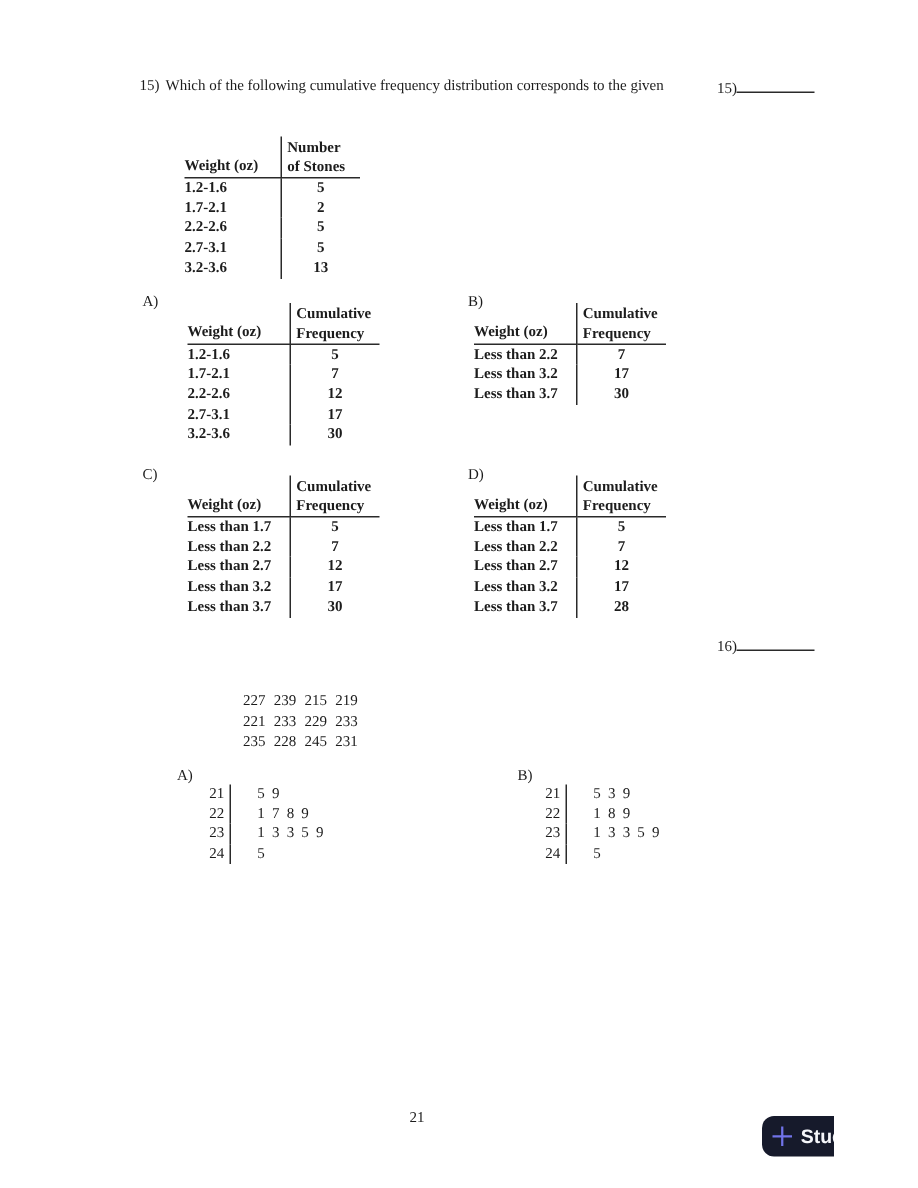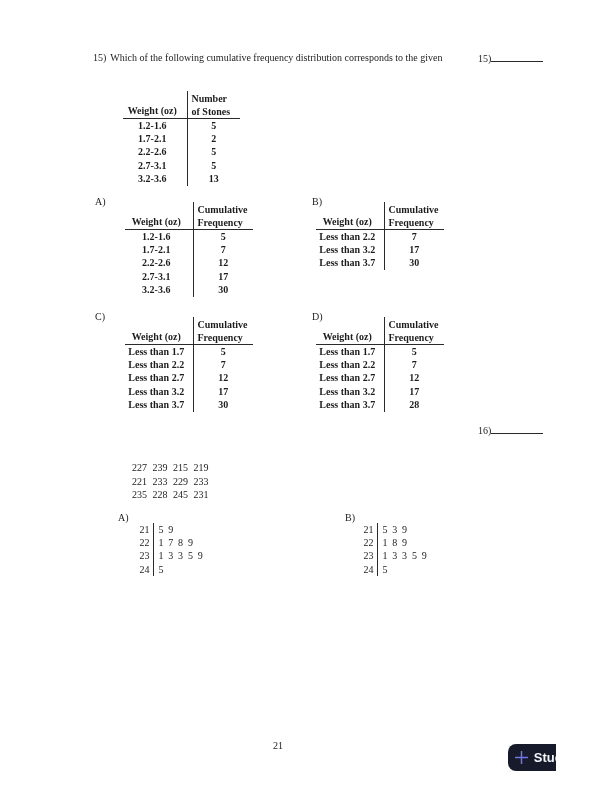--- a/index.html
+++ b/index.html
@@ -10,37 +10,37 @@
   }
   .abs { position:absolute; }
   .qtext { font-size:10px; line-height:13px; white-space:nowrap; }
   .qtext .l2 { margin-left:17px; }
   .qnum { margin-right:4px; }
   .ansblank { font-size:10px; line-height:13px; white-space:nowrap; }
   .blankline { display:inline-block; width:52px; height:11px; border-bottom:1px solid #2a2a2a; }
 
   table.ftable { position:absolute; border-collapse:collapse; font-size:10px; color:#1c1c1c; }
   .ftable th, .ftable td { padding:0; font-weight:bold; height:13.4px; line-height:13.4px; }
-  .ftable .c1 { text-align:center; border-right:1.2px solid #2a2a2a; padding-right:5px; }
+  .ftable .c1 { text-align:left; border-right:1.2px solid #2a2a2a; padding-right:5px; }
   .ftable .c2 { text-align:center; }
   .ftable thead th { border-bottom:1.2px solid #2a2a2a; font-weight:bold; vertical-align:bottom; height:27px; }
   .ftable thead th.c2 { text-align:left; padding-left:4px; white-space:pre-line; line-height:13px; }
   .ftable.given .c1 { width:64px; }
   .ftable.given .c2 { width:53px; }
   .ftable.opt .c1 { width:68px; }
   .ftable.opt .c2 { width:60px;margin-left:48px; }
 
   .optlabel { font-size:10px; line-height:12px; }
 
   table.stable { position:absolute; border-collapse:collapse; font-size:10px; color:#1c1c1c; }
   .stable td { padding:0; height:13.2px; line-height:13.2px; }
   .stable .stem { text-align:right; border-right:1.2px solid #2a2a2a; padding-right:3px; width:20px; }
-  .stable .leaves { text-align:left; padding-left:5px; word-spacing:1.5px; letter-spacing:0.4px; white-space:nowrap; }
-
-  .datalines { font-size:10px; line-height:13.5px; word-spacing:3px; white-space:pre-line; }
+  .stable .leaves { text-align:left; padding-left:18px; word-spacing:1.5px; letter-spacing:0.4px; white-space:nowrap; }
+
+  .datalines { font-size:10px; line-height:13.5px; word-spacing:3px; white-space:pre-line;margin-left:30px; }
 
   .pagenum { left:0; right:0; top:740px; text-align:center; font-size:10px; }
 
   .logo {
     left:508px; top:744px; width:85px; height:27px; background:#161a2b; border-radius:8px;
     display:flex; align-items:center; justify-content:center; gap:5px;
     font-family:"Liberation Sans", sans-serif; font-weight:bold; font-size:13px; color:#f5f6fa;
   }
   .logo .x { color:#7f70ef; }
   .logo .y { color:#9d8cf4; }

